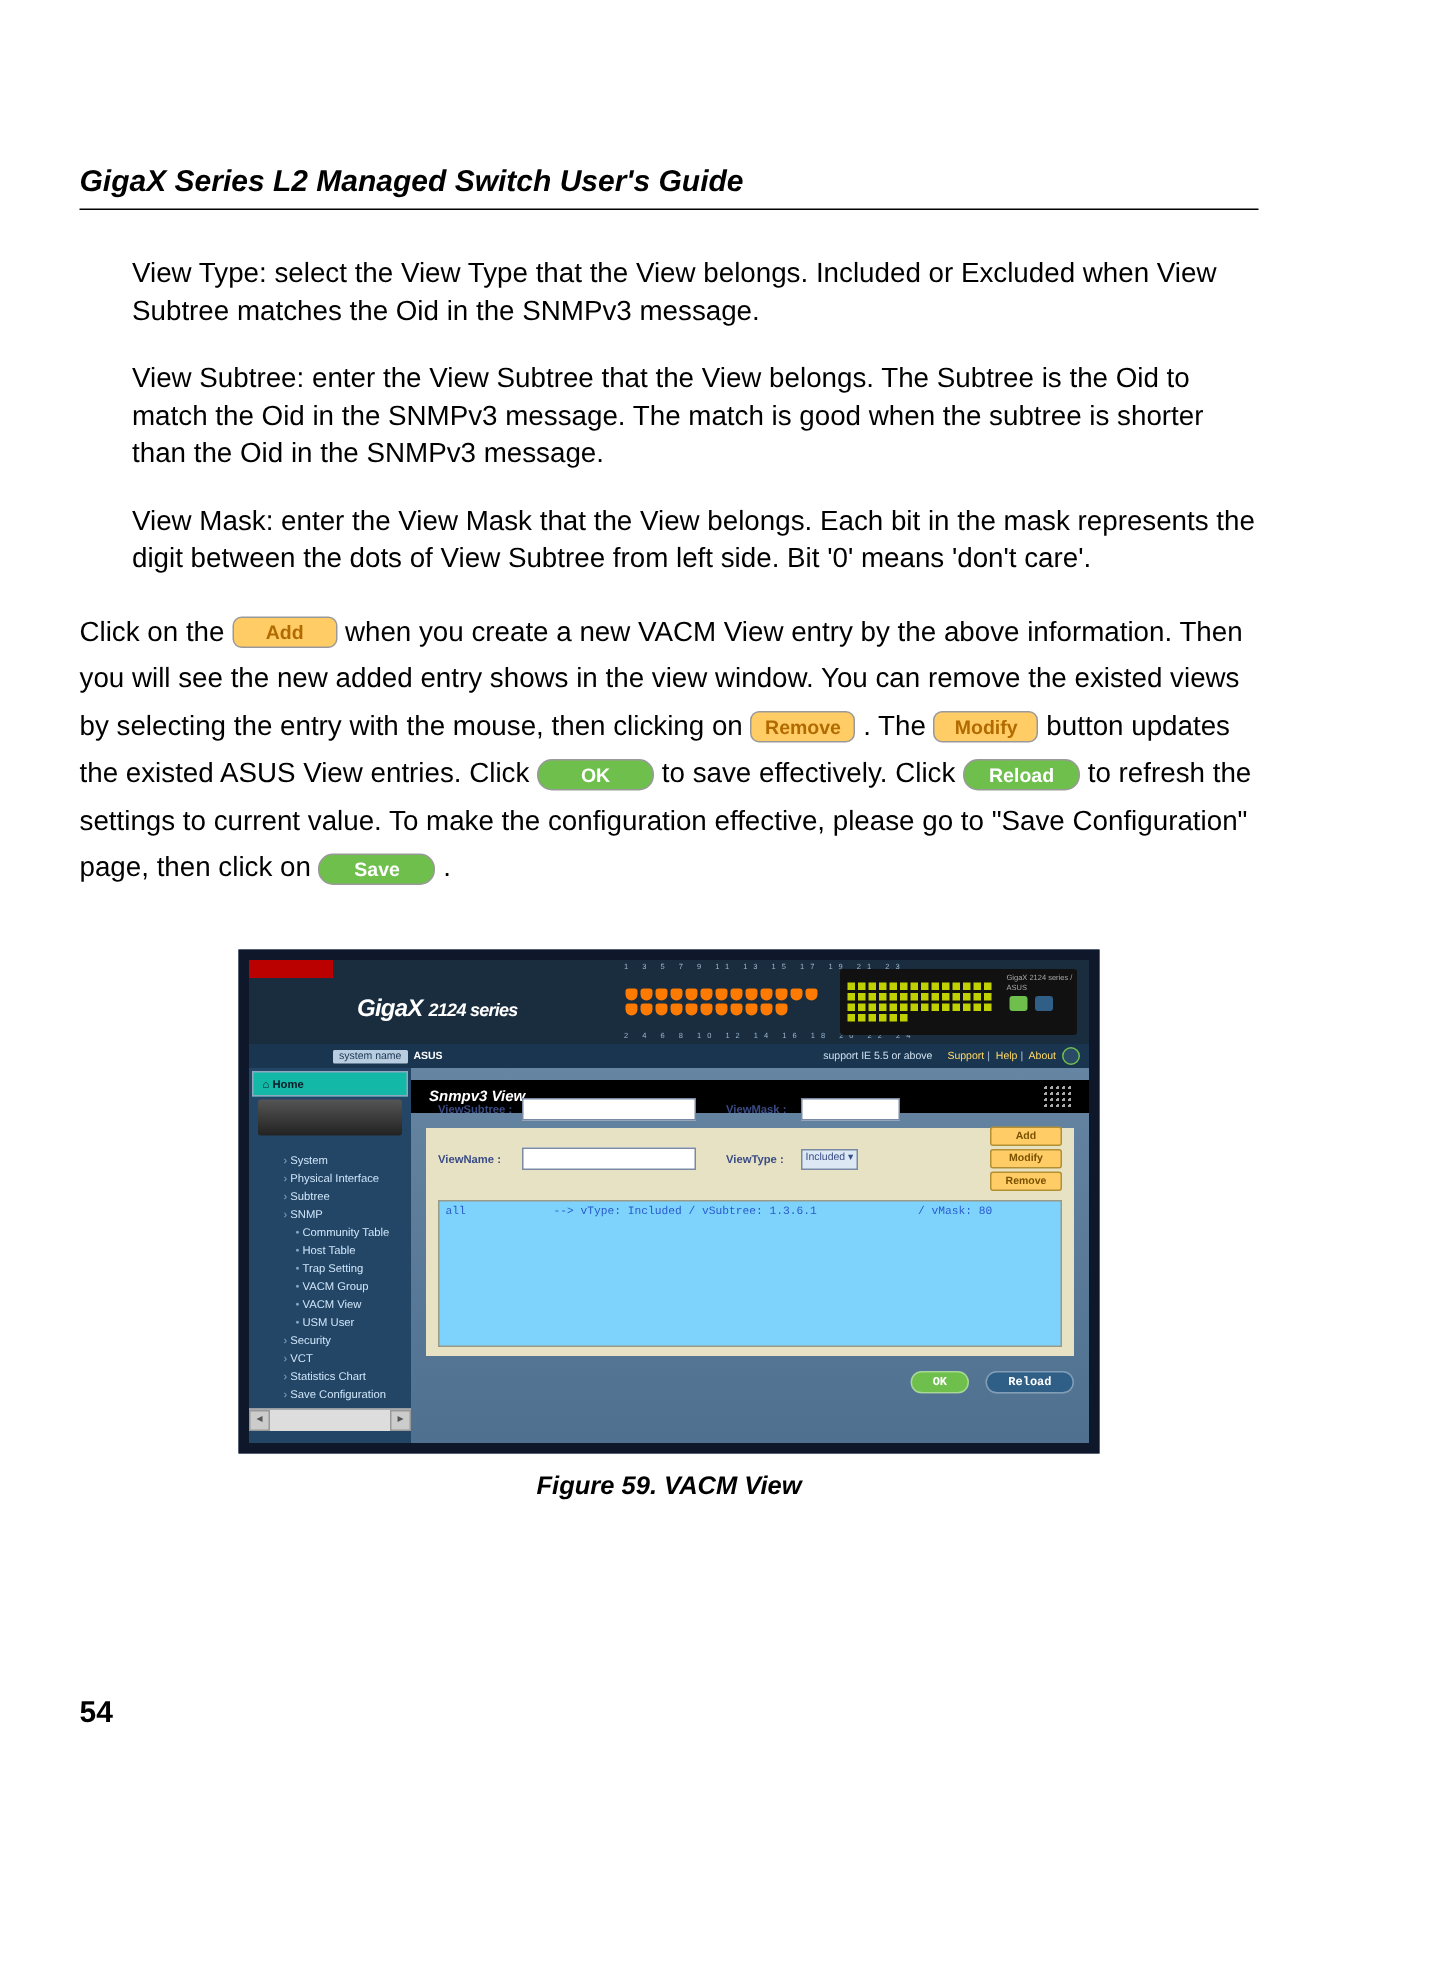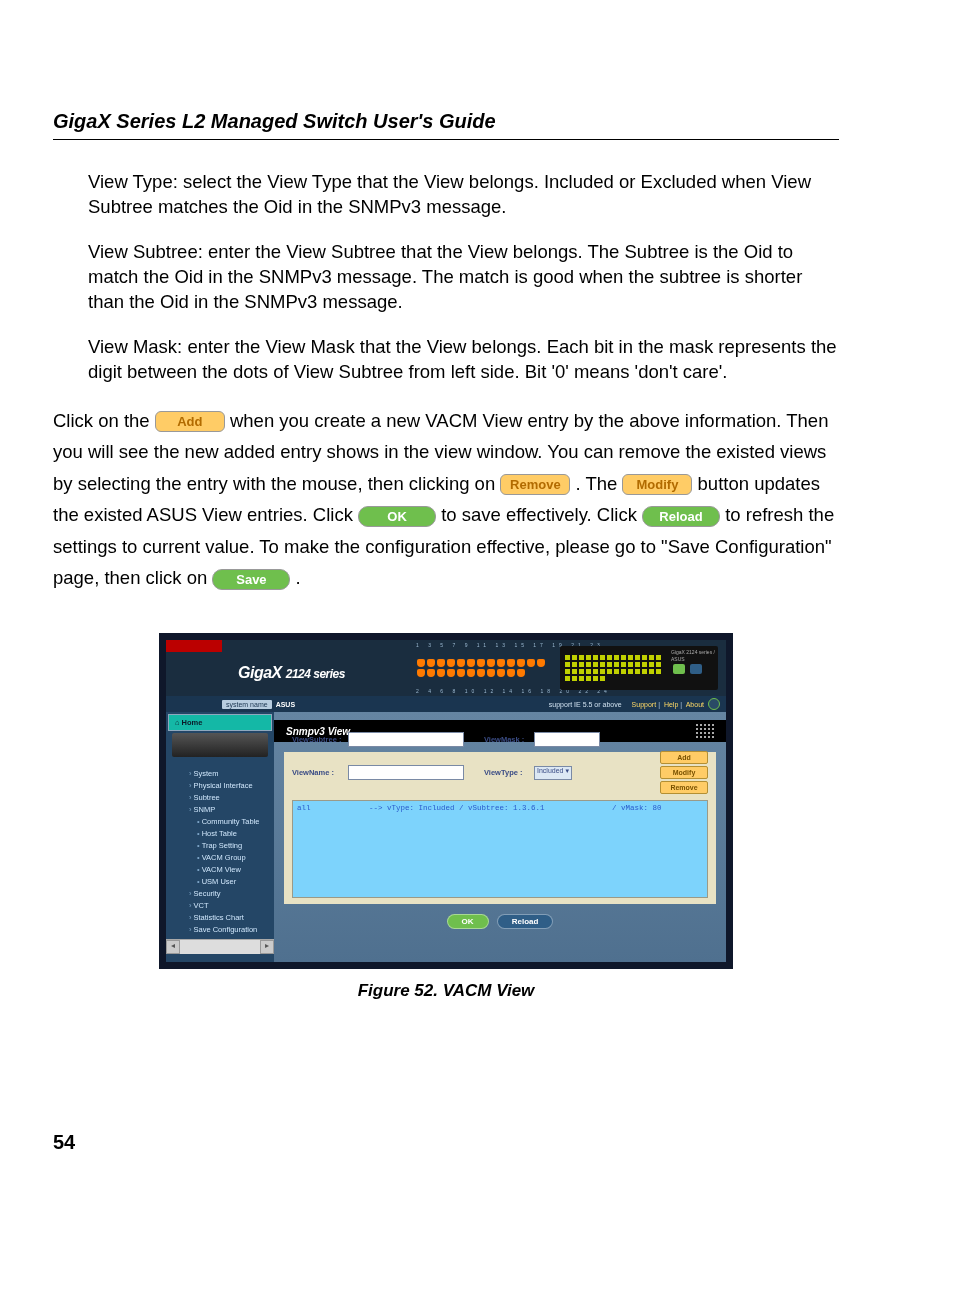--- a/index.html
+++ b/index.html
@@ -226,21 +226,21 @@
     font-size:7px; font-weight:bold; width:46px; height:11px;
     text-align:center; line-height:11px; border-radius:2px;
   }
   .listing{
     background:#7dd3fc; border:1px solid #9a9a88; height:90px;
     font-family: "Courier New", monospace; font-size:7.5px; color:#2a5bcc;
     padding:3px 4px; margin-top:6px;
     white-space:pre;
   }
   .bot-btns{
-    text-align:center; margin-top:10px;
+    text-align:right; margin-top:10px;font-family:Liberation Mono, monospace;
   }
   .pill-btn{
     display:inline-block; border-radius:10px; font-size:8px; font-weight:bold;
     color:#fff; padding:2px 14px; border:1px solid rgba(255,255,255,0.4);
   }
   .pill-ok{ background:#6fbf4d; }
   .pill-reload{ background:#2f5e87; margin-left:6px;}
   .scrollbar{
     height:14px; background:#ddd; display:flex; align-items:center;
     border-top:1px solid #aaa; width:108px;
@@ -449,17 +449,17 @@
           </div>
 
           <div class="bot-btns">
             <span class="pill-btn pill-ok">OK</span>
             <span class="pill-btn pill-reload">Reload</span>
           </div>
         </div>
       </div>
     </div>
 
-    <div class="figure-caption">Figure 52.   VACM View</div>
+    <div class="figure-caption">Figure 59.   VACM View</div>
   </div>
 
   <div class="page-num">54</div>
 </div>
 
 </body></html>

